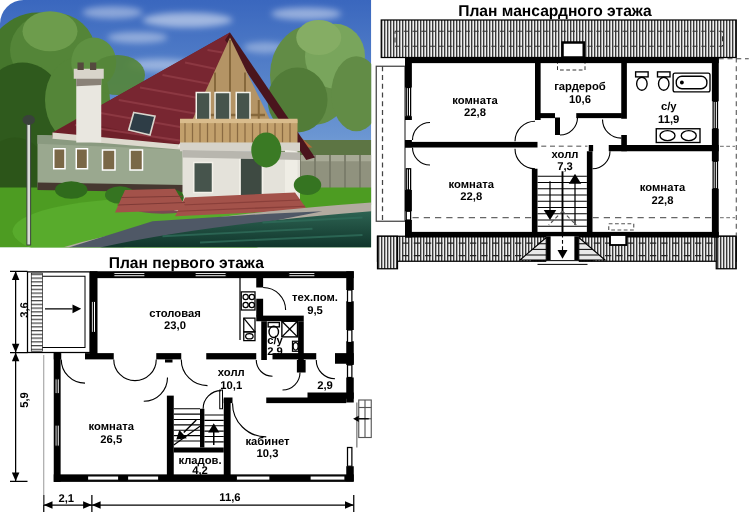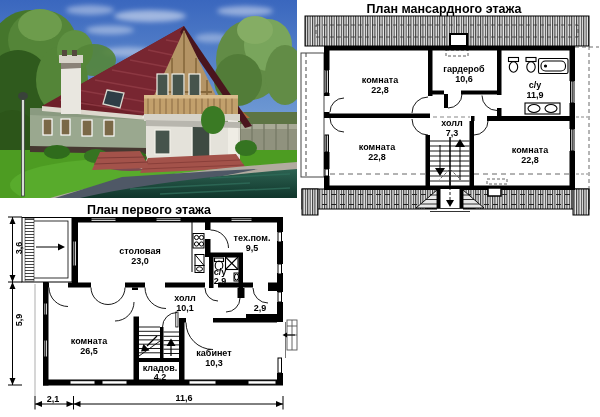--- a/index.html
+++ b/index.html
@@ -1,17 +1,17 @@
 <!DOCTYPE html>
 <html><head>
 <meta charset="utf-8">
 <style>
   html,body{margin:0;padding:0;background:#ffffff;}
   .page{position:relative;width:600px;height:417px;background:#ffffff;overflow:hidden;
-        font-family:"Liberation Sans", sans-serif;}
+        font-family:"Liberation Sans", sans-serif;border-radius:19px;}
   svg{display:block;}
   text{font-family:"Liberation Sans", sans-serif;}
 </style>
 </head>
 <body>
 <div class="page">
 <svg width="600" height="417" viewBox="0 0 600 417">
 <defs>
   <filter id="blur3" x="-30%" y="-30%" width="160%" height="160%">
           <feGaussianBlur stdDeviation="2.5"></feGaussianBlur>

